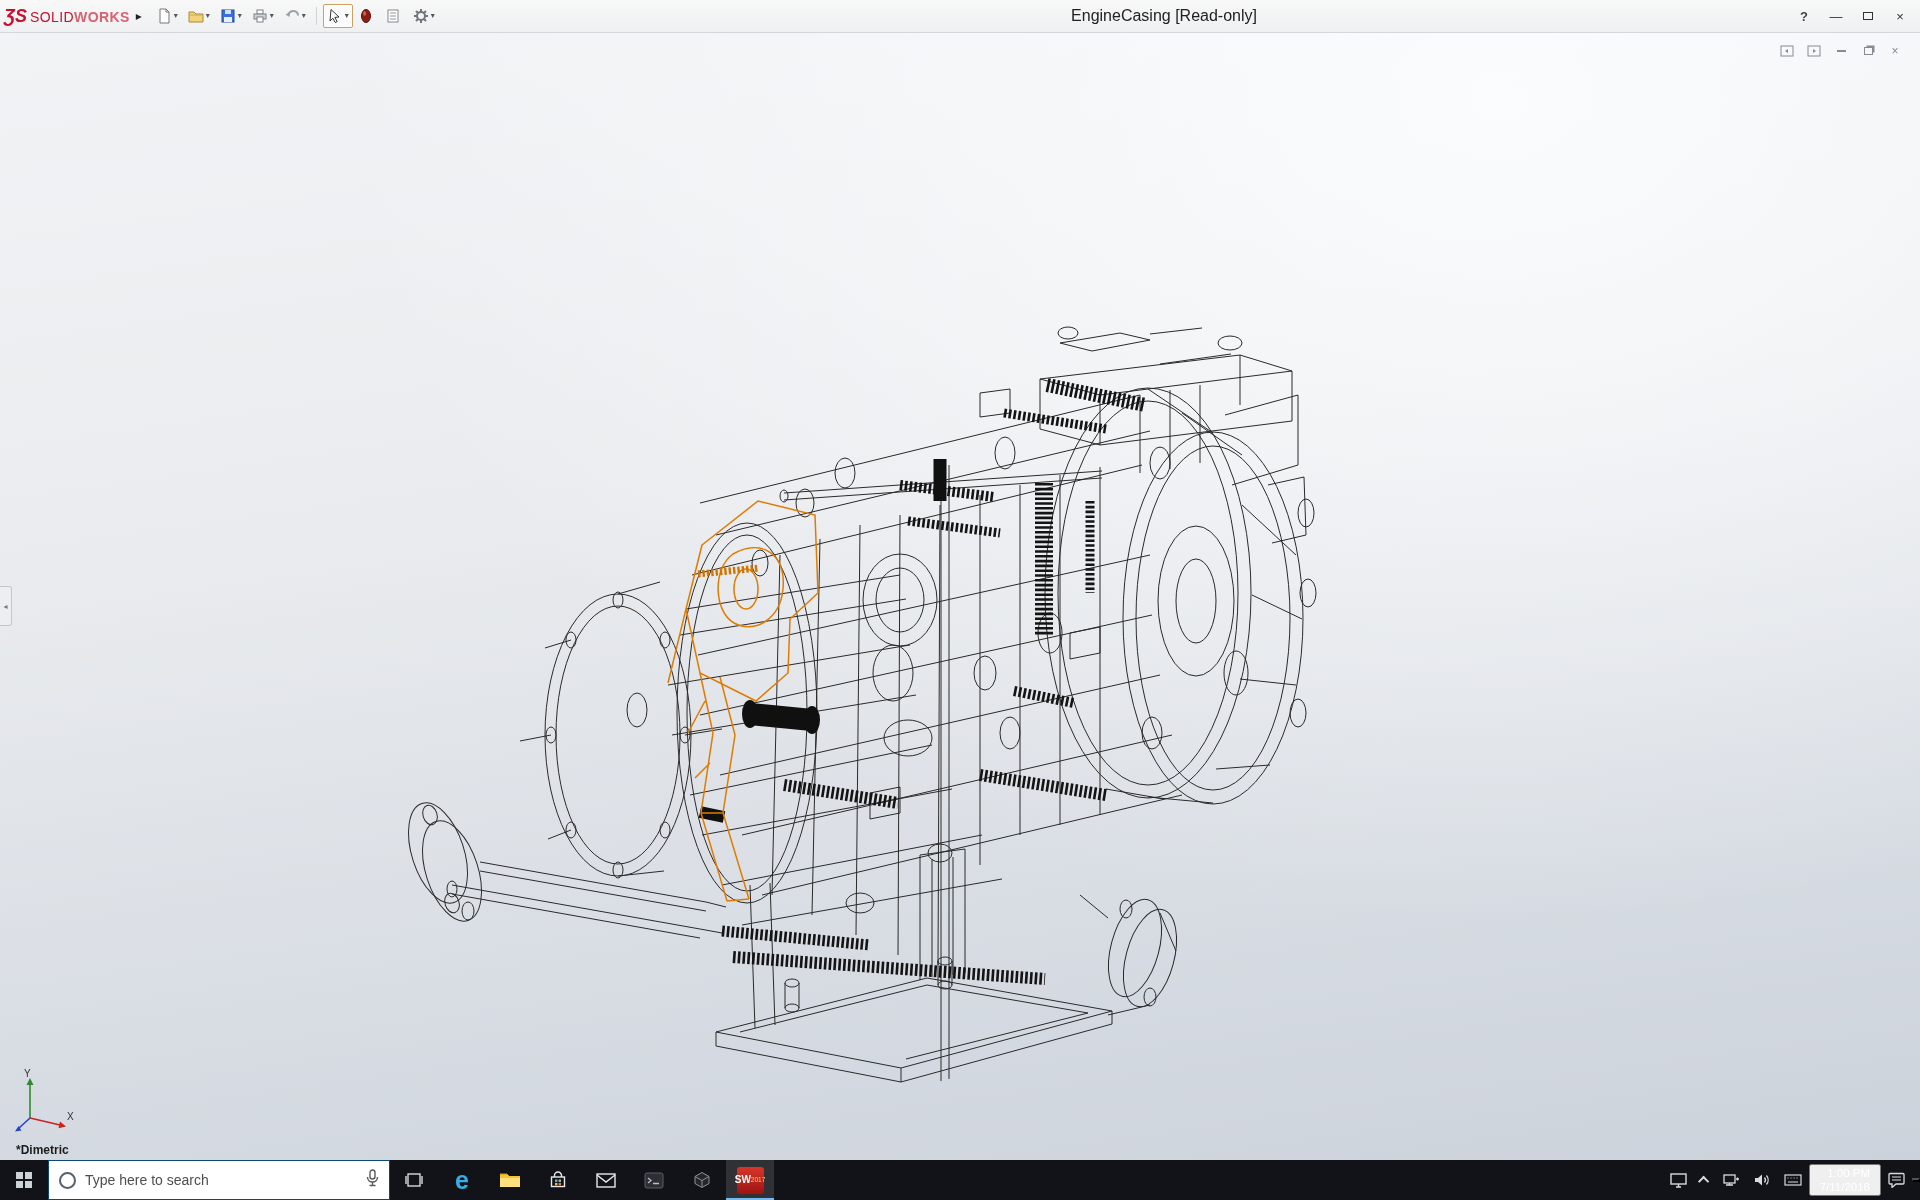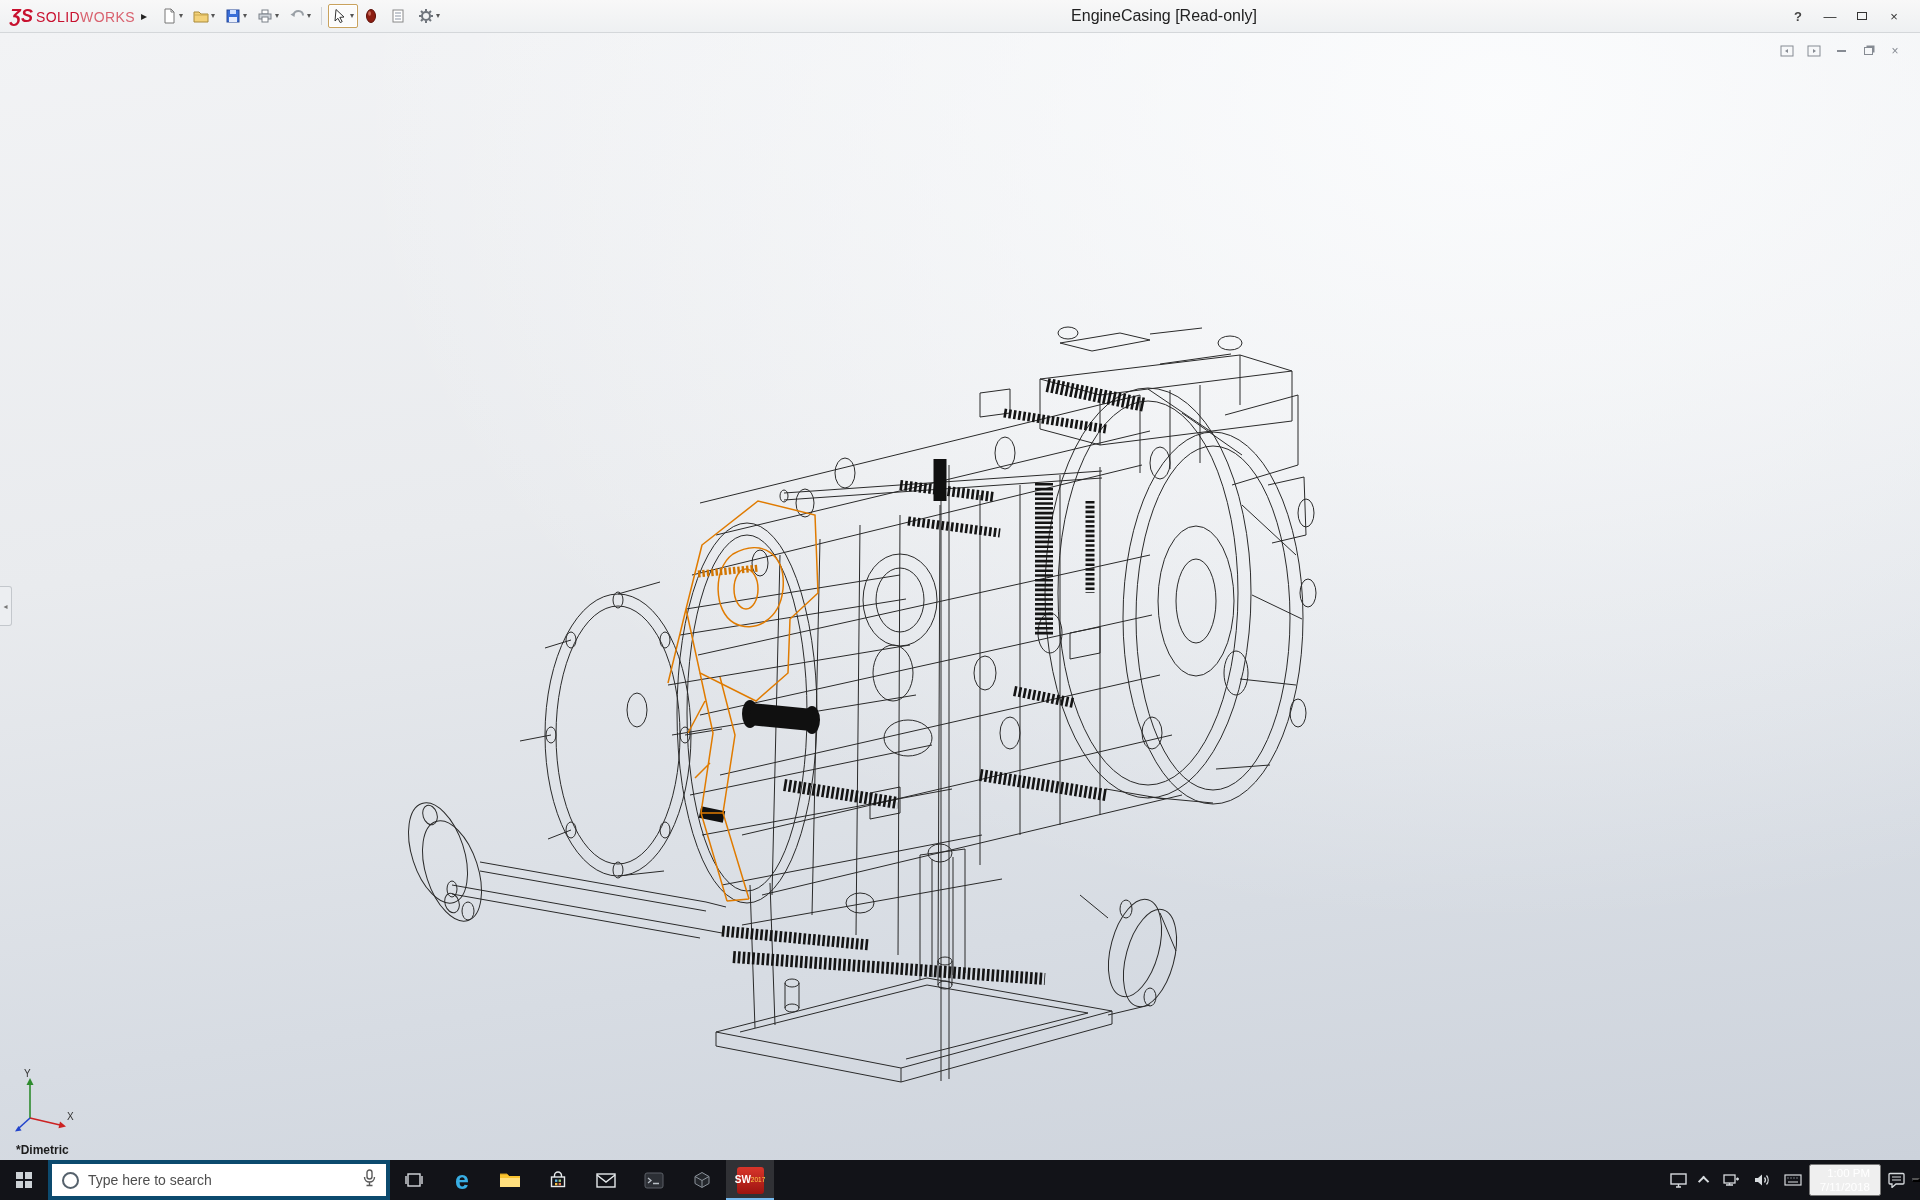--- a/index.html
+++ b/index.html
@@ -1,24 +1,24 @@
 <!DOCTYPE html>
 <html><head>
 <meta charset="utf-8">
 <style>
   *{margin:0;padding:0;box-sizing:border-box}
   html,body{width:1920px;height:1200px;overflow:hidden;font-family:"Liberation Sans",sans-serif;background:#000}
   #screen{position:relative;width:1920px;height:1200px;background:#fff}
 
   
-  #titlebar{position:absolute;top:0;left:0;right:0;height:33px;background:linear-gradient(#f8f8f8,#eef0f2);border-bottom:1px solid #d4d7da;display:flex;align-items:center;padding:0 10px;z-index:10}
+  #titlebar{position:absolute;top:0;left:0;right:0;height:33px;background:linear-gradient(#f8f8f8,#eef0f2);border-bottom:1px solid #d4d7da;display:flex;align-items:center;padding:0 4px;z-index:10}
   .logo{display:flex;align-items:baseline;margin-right:4px;white-space:nowrap}
   .logo-mark{color:#c8102e;font-weight:bold;font-style:italic;font-size:18px;margin-right:3px}
   .logo-solid{color:#c8102e;font-weight:normal;font-size:14px;letter-spacing:.4px}
-  .logo-works{color:#d9626f;font-weight:normal;font-size:14px;letter-spacing:.4px}
+  .logo-works{color:#d9626f;font-weight:bold;font-size:14px;letter-spacing:.4px}
   .menu-expand{border:none;background:transparent;font-size:12px;color:#222;cursor:pointer;margin:0 10px 0 2px}
   .qat{display:flex;align-items:center;gap:2px}
   .tb-item{display:flex;align-items:center;gap:2px;padding:3px 3px;border:1px solid transparent;border-radius:2px;background:transparent;cursor:pointer}
   .tb-item.active{background:#fbfbfb;border:1px solid #c9a25d;box-shadow:inset 0 0 0 1px #fff}
   .tb-caret{font-size:8px;color:#555;line-height:8px}
   .tb-sep{width:1px;height:18px;background:#d0d3d6;margin:0 4px}
   .tb-item svg{display:block}
   .title-center{position:absolute;left:1164px;transform:translateX(-50%);font-size:16px;color:#222;white-space:nowrap}
   .win-controls{margin-left:auto;display:flex;align-items:center}
   .win-btn{width:32px;height:26px;border:none;background:transparent;color:#333;font-size:13px;display:flex;align-items:center;justify-content:center;cursor:pointer}
@@ -41,21 +41,21 @@
   .panel-tab{position:absolute;left:0;top:553px;width:12px;height:40px;background:#eceef1;border:1px solid #c3c7cc;border-left:none;border-radius:0 3px 3px 0;display:flex;align-items:center;justify-content:center;font-size:8px;color:#777;cursor:pointer;z-index:4}
   .view-label{position:absolute;left:16px;bottom:3px;font-size:12px;font-weight:bold;color:#1c1c1c}
   .triad{position:absolute;left:12px;bottom:24px}
   .triad text{font-size:10px;fill:#333;font-family:"Liberation Sans",sans-serif}
 
   
   #taskbar{position:absolute;left:0;right:0;bottom:0;height:40px;background:#121318;display:flex;align-items:stretch;z-index:20}
   .start-btn{width:48px;border:none;background:transparent;display:flex;align-items:center;justify-content:center;cursor:pointer}
   .win-logo{width:16px;height:16px;display:grid;grid-template-columns:7px 7px;grid-template-rows:7px 7px;gap:2px}
   .win-logo span{background:#cdd2d6}
-  .searchbox{width:342px;background:#fff;border:4px solid #0c4a6e;display:flex;align-items:center;gap:9px;padding:0 10px;cursor:text}
+  .searchbox{width:342px;background:#fff;border:1px solid #0c4a6e;display:flex;align-items:center;gap:9px;padding:0 10px;cursor:text}
   .cortana-ring{width:17px;height:17px;border:2px solid #55616c;border-radius:50%;flex:none}
   .search-text{flex:1;color:#4e4e4e;font-size:14px;white-space:nowrap;overflow:hidden}
   .task-app{width:48px;border:none;background:transparent;display:flex;flex-direction:column;align-items:center;justify-content:center;cursor:pointer;position:relative}
   .task-app.active{background:rgba(255,255,255,.13);box-shadow:inset 0 -2px 0 #76b9ed}
   .edge-glyph{color:#38aee4;font-size:25px;font-weight:bold;line-height:25px}
   .sw-box{width:27px;height:27px;background:linear-gradient(#d8352a,#9c1410);border-radius:3px;display:flex;flex-direction:row;align-items:center;justify-content:center;line-height:1}
   .sw-label{color:#fff;font-weight:bold;font-size:10px}
   .sw-year{color:#ffd24a;font-size:6.5px;margin-top:1px}
   .tray{margin-left:auto;display:flex;align-items:center}
   .tray-btn{border:none;background:transparent;padding:0 7px;height:40px;display:flex;align-items:center;justify-content:center;cursor:pointer}

